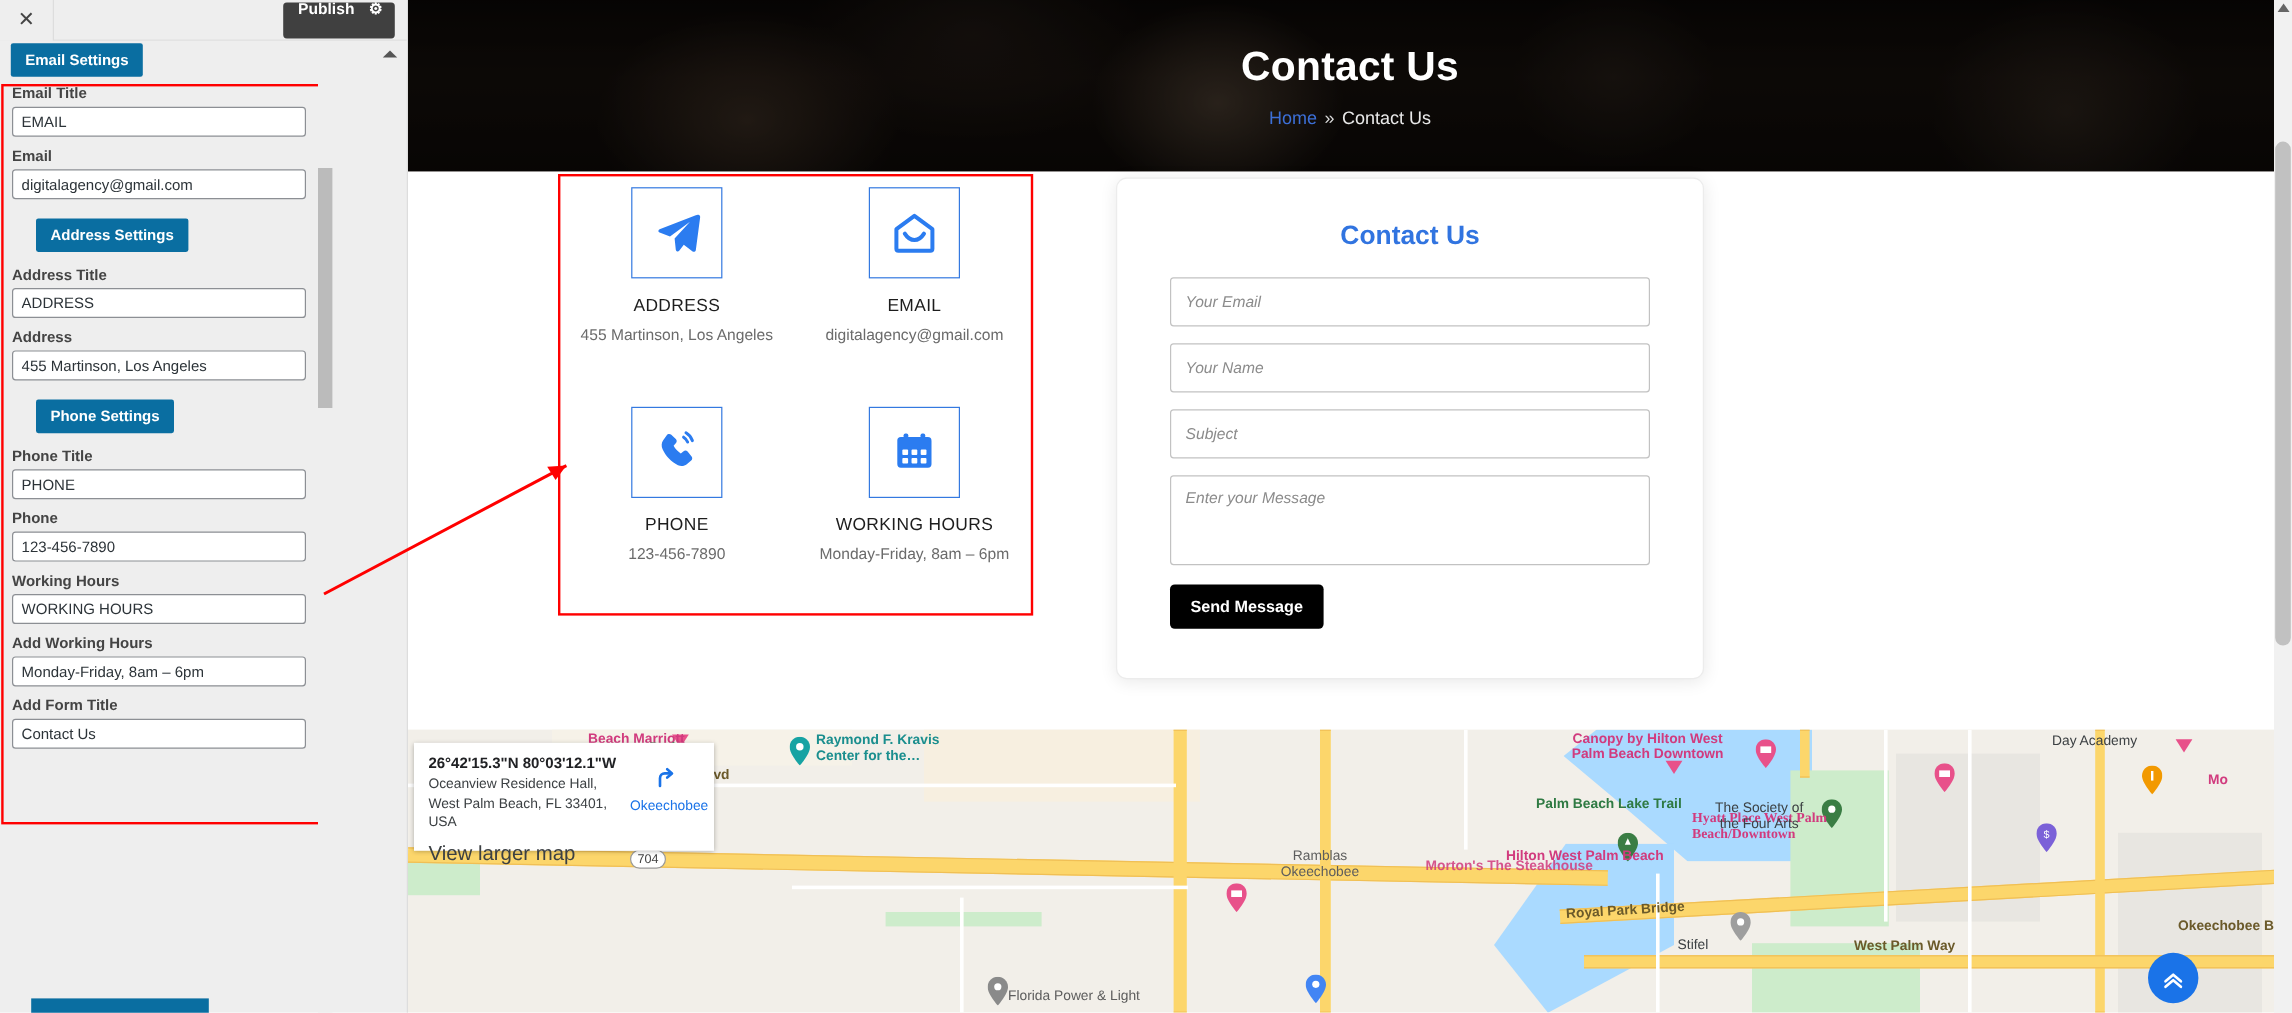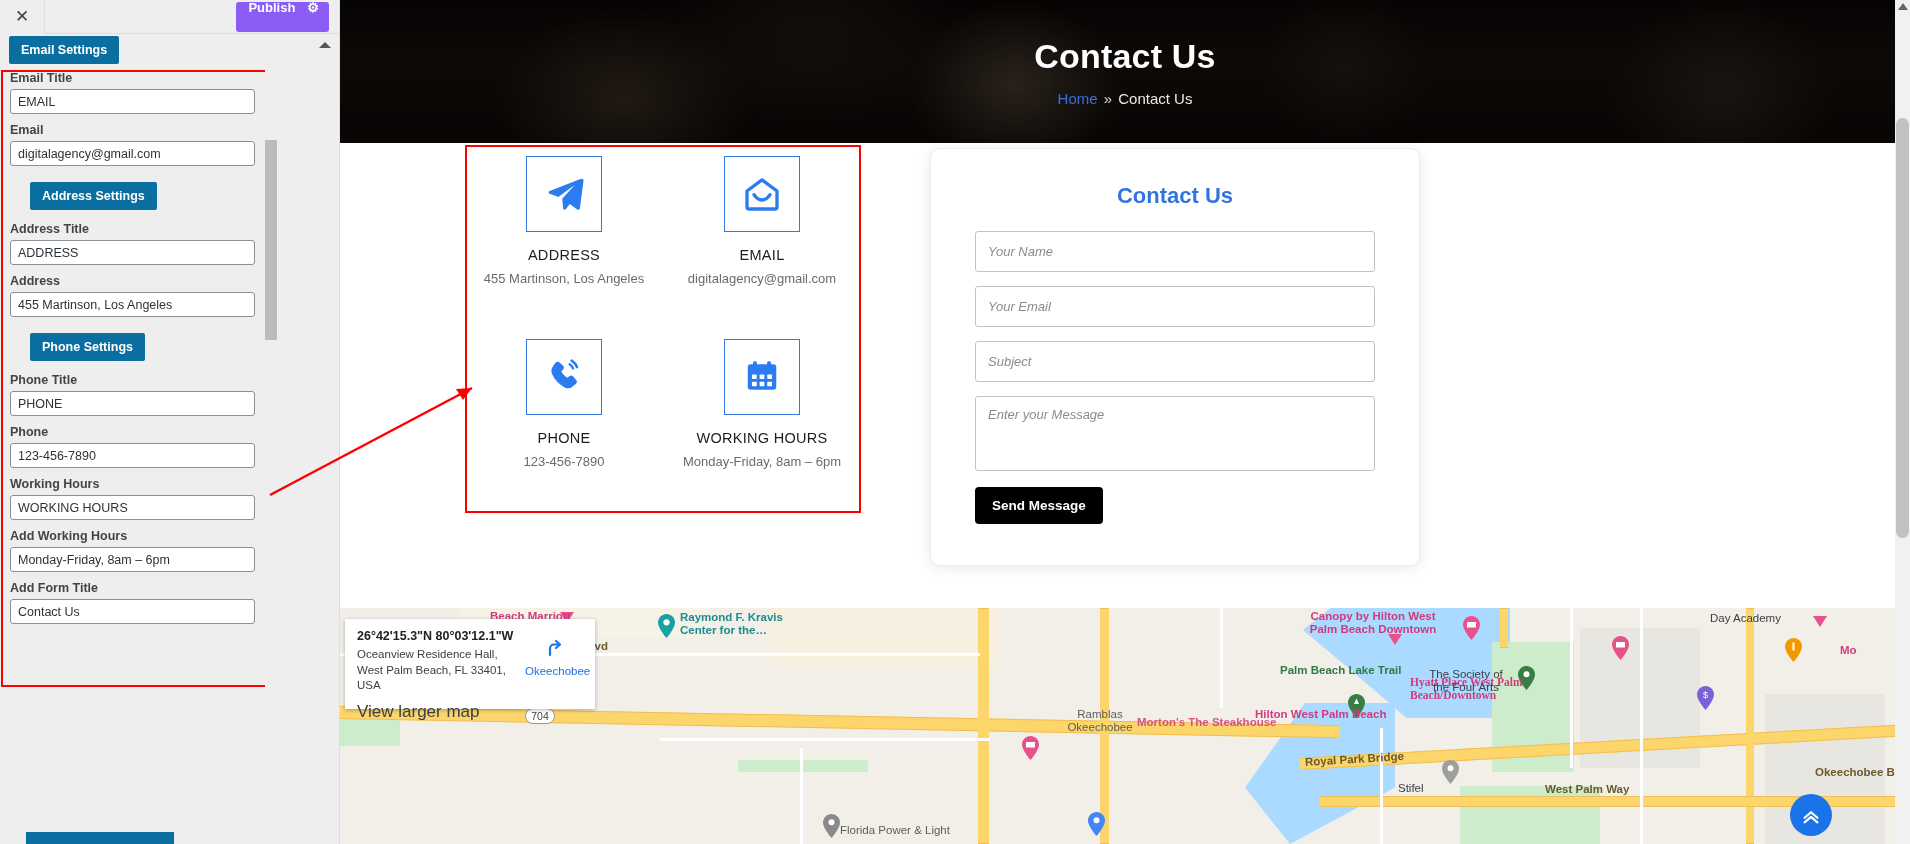--- a/index.html
+++ b/index.html
@@ -30,21 +30,21 @@
     display: flex; align-items: center; justify-content: center;
     border-right: 1px solid #ddd;
     background: #eee; cursor: pointer;
     font-size: 17px; color: #444; line-height: 1;
   }
   #header-spacer { flex: 1; }
   #publish-wrap {
     display: flex; align-items: center; padding-right: 10px;
   }
   #publish-btn {
-    background: #8b5cf6; color: #fff;
+    background: #404040; color: #fff;
     font-size: 13px; font-weight: 600;
     border: none; border-radius: 3px;
     padding: 6px 10px 24px 12px;
     display: flex; align-items: center; gap: 12px;
     cursor: pointer; height: 25px;
   }
   #publish-gear { font-size: 13px; line-height: 1; }
 
   #collapse-row {
     height: 26px; position: relative; background: #eee;
@@ -500,22 +500,22 @@
           </div>
           <div class="info-title">WORKING HOURS</div>
           <div class="info-text">Monday-Friday, 8am – 6pm</div>
         </div>
 
       </div>
       <div id="red-rect-grid"></div>
 
       <div id="form-card">
         <div id="form-title">Contact Us</div>
+        <input class="form-input" type="email" placeholder="Your Email" style="">
         <input class="form-input" type="text" placeholder="Your Name" style="">
-        <input class="form-input" type="email" placeholder="Your Email" style="">
         <input class="form-input" type="text" placeholder="Subject" style="">
         <textarea id="msg-box" placeholder="Enter your Message" style=""></textarea>
         <button id="send-btn">Send Message</button>
       </div>
 
     </div>
 
     <div id="map">
 
       <div class="water" style="left:940px; top:0; width:230px; height:110px;
@@ -622,21 +622,21 @@
         <span>704</span>
       </div>
 
       <div class="maplabel lbl-poi" style="left:150px; top:2px;"><span>Beach Marriott</span></div>
       <div class="maplabel lbl-teal" style="left:340px; top:3px; width:110px; white-space:normal;"><span>Raymond F. Kravis Center for the…</span></div>
       <div class="maplabel lbl-poi" style="left:963px; top:2px; width:140px; white-space:normal; text-align:center;"><span>Canopy by Hilton West Palm Beach Downtown</span></div>
       <div class="maplabel lbl-poi" style="left:1070px; top:68px; width:148px; white-space:normal; text-align:left;font-family:Liberation Serif, serif;"><span>Hyatt Place West Palm Beach/Downtown</span></div>
       <div class="maplabel lbl-poi" style="left:915px; top:100px;"><span>Hilton West Palm Beach</span></div>
       <div class="maplabel lbl-grey" style="left:725px; top:100px; width:70px; white-space:normal; text-align:center;"><span>Ramblas Okeechobee</span></div>
       <div class="maplabel lbl-grey" style="left:500px; top:216px;"><span>Florida Power &amp; Light</span></div>
-      <div class="maplabel lbl-poi" style="left:797px; top:108px; opacity:.85;"><span>Morton's The Steakhouse</span></div>
+      <div class="maplabel lbl-poi" style="left:848px; top:108px; opacity:.85;"><span>Morton's The Steakhouse</span></div>
       <div class="maplabel lbl-green" style="left:940px; top:56px;"><span>Palm Beach Lake Trail</span></div>
       <div class="maplabel lbl-grey" style="left:1080px; top:60px; width:92px; white-space:normal; text-align:center; color:#3c4043;"><span>The Society of the Four Arts</span></div>
       <div class="maplabel lbl-grey" style="left:1370px; top:4px; color:#3c4043;"><span>Day Academy</span></div>
       <div class="maplabel lbl-road" style="left:965px; top:145px; transform:rotate(-3.5deg);"><span>Royal Park Bridge</span></div>
       <div class="maplabel lbl-road" style="left:1205px; top:175px;"><span>West Palm Way</span></div>
       <div class="maplabel lbl-road" style="left:1475px; top:158px;"><span>Okeechobee Blvd</span></div>
       <div class="maplabel lbl-grey" style="left:1058px; top:174px; color:#3c4043;"><span>Stifel</span></div>
 
       <div class="maplabel lbl-green" style="left:185px; top:10px;"><span>ay Park</span></div>
       <div class="maplabel lbl-road" style="left:220px; top:32px;"><span>bee Blvd</span></div>

